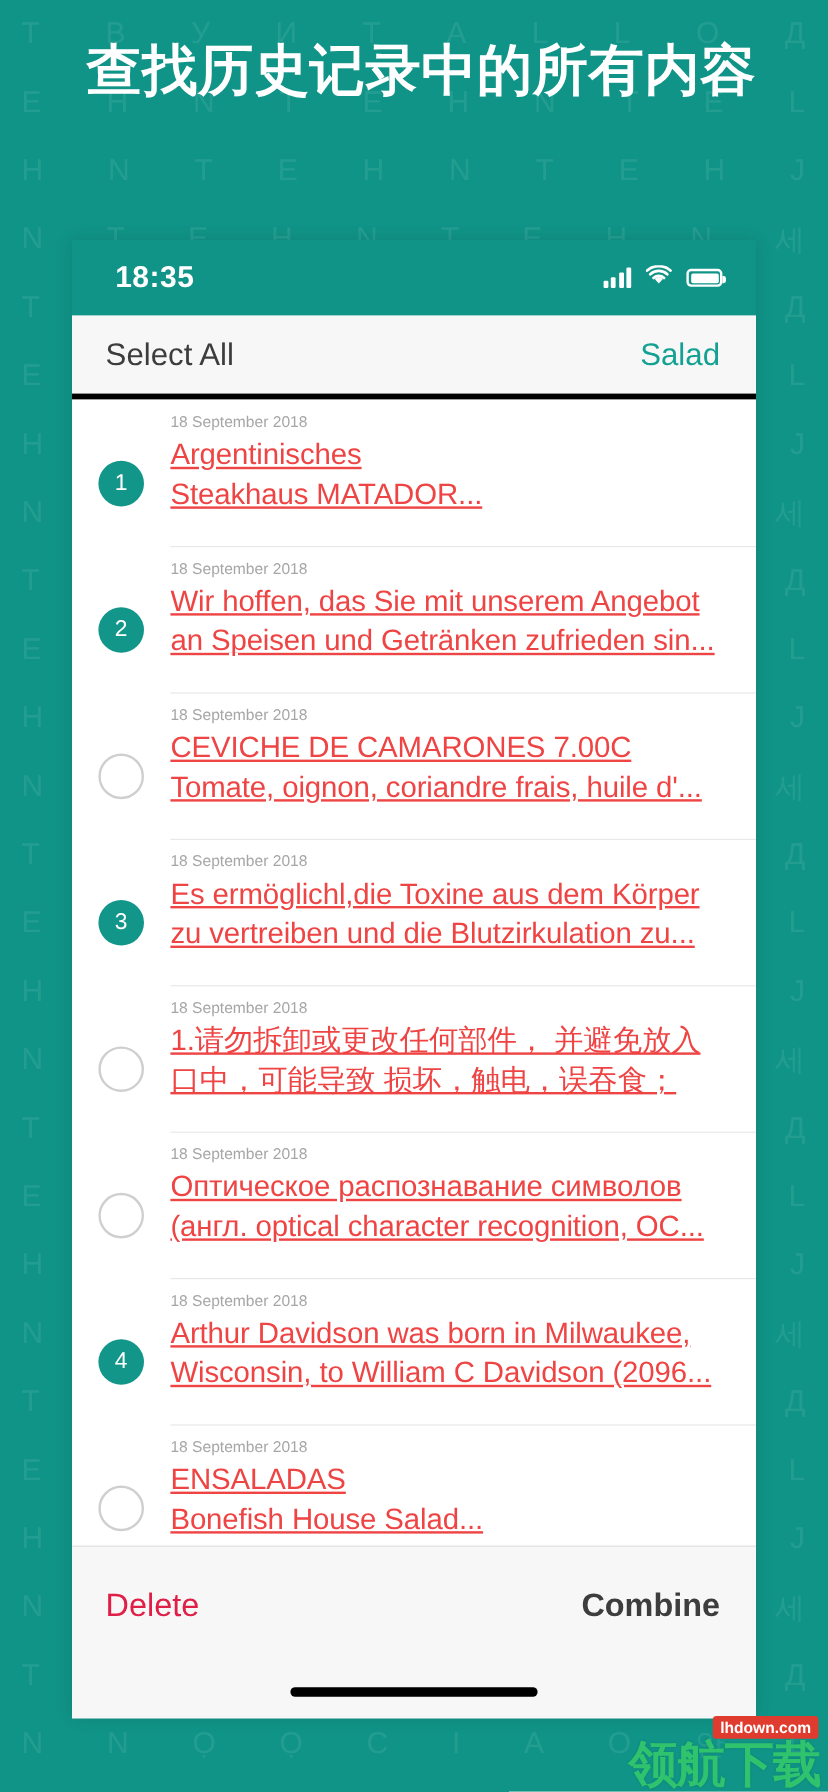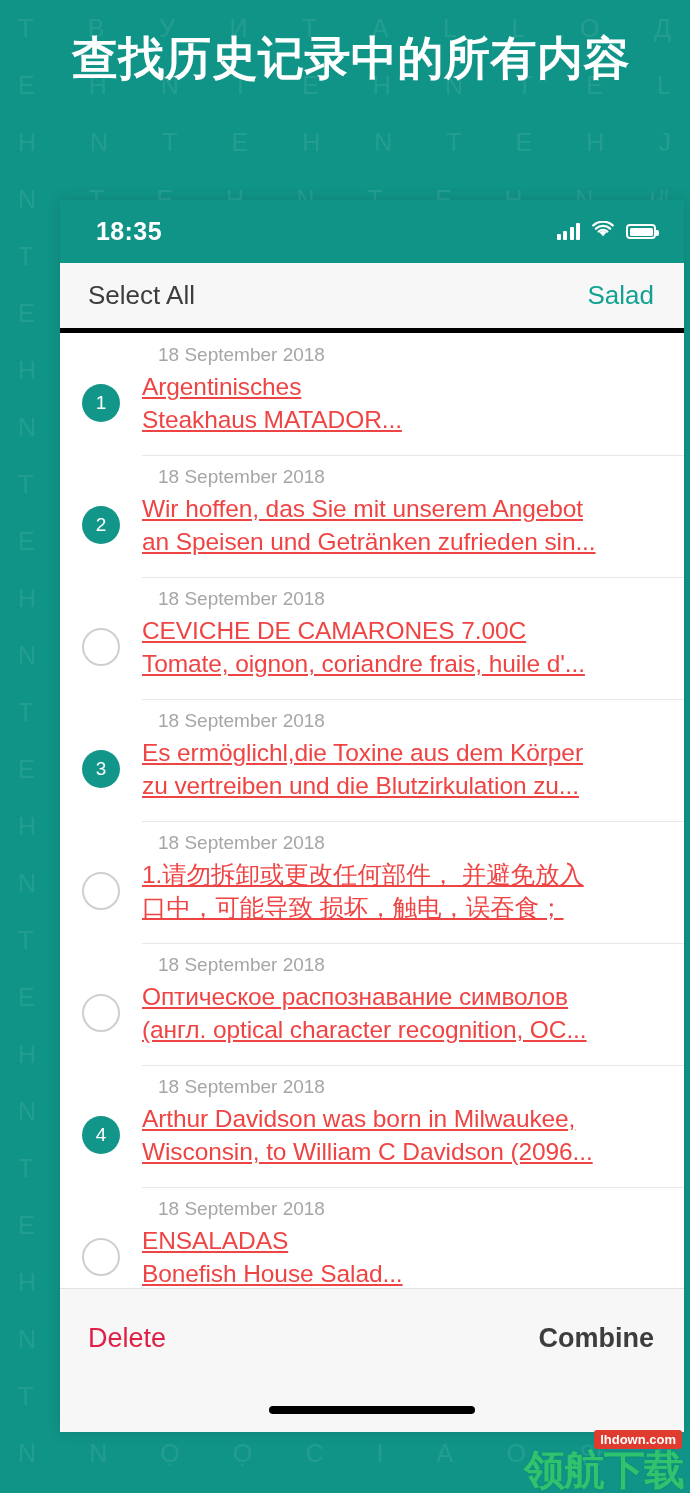--- a/index.html
+++ b/index.html
@@ -46,21 +46,21 @@
     line-height:1.32;
     font-weight:700;
     letter-spacing:0.5px;
   }
 
   
   #phone {
     position:absolute;
     left:60px;
     top:200px;
-    width:624px;
+    width:570px;
     height:1232px;
     z-index:3;
     display:flex;
     flex-direction:column;
     background:#f7f7f7;
     overflow:hidden;
     box-shadow:0 0 14px rgba(0,0,0,0.12);
   }
 
   
@@ -162,25 +162,24 @@
     font-weight:500;
   }
   .circle-empty {
     width:38px; height:38px;
     border-radius:50%;
     border:2px solid #cfcfcf;
     background:transparent;
   }
   .item-body { flex:1 1 auto; padding-right:6px; min-width:0; }
   .item-date {
-    font-size:19px;
+    font-size:13px;
     color:#a6a6a6;
     margin-bottom:4px;
     font-weight:400;
-    margin-left:16px;
   }
   .item-text {
     font-size:24.5px;
     line-height:1.36;
     color:#ef4444;
     white-space:pre-line;
     letter-spacing:-0.1px;
     text-decoration:underline;
   }
 

